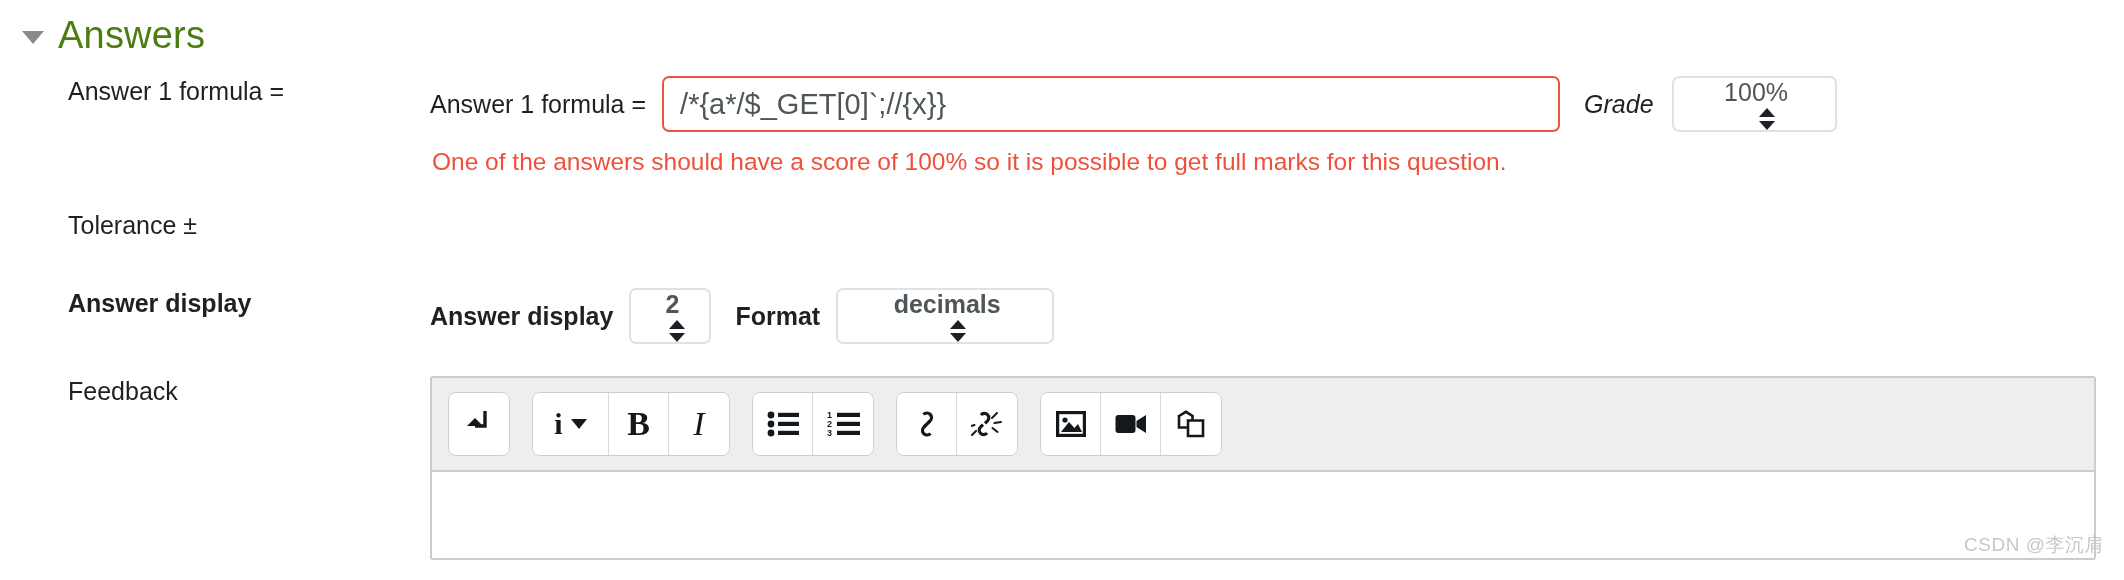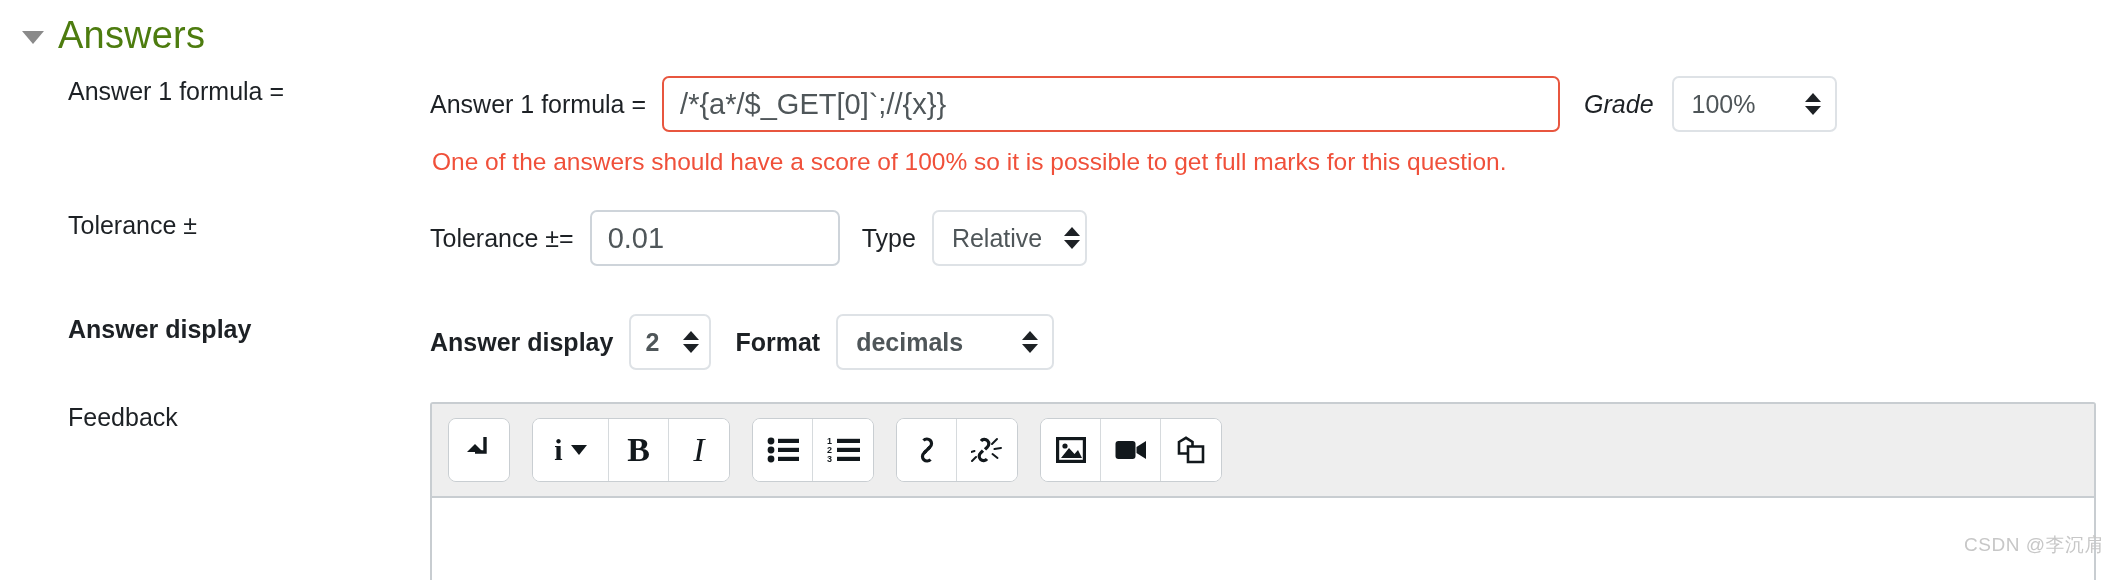--- a/index.html
+++ b/index.html
@@ -110,20 +110,21 @@
     justify-content: space-between;
     background: #ffffff;
     border: 2px solid #dee2e6;
     border-radius: 7px;
     height: 56px;
     padding: 0 14px 0 18px;
     font-size: 25px;
     color: #4f5659;
     cursor: pointer;
     user-select: none;
+    flex-direction: column;
   }
   .select-box .sel-value {
     white-space: nowrap;
   }
   .updown {
     display: inline-flex;
     flex-direction: column;
     align-items: center;
     justify-content: center;
     gap: 4px;
@@ -259,34 +260,20 @@
             <i class="down"></i>
           </span>
       </span>
     </div>
     <div class="error-text">One of the answers should have a score of 100% so it is possible to get full marks for this question.</div>
   </div>
 </div>
 
 <div class="form-row" id="row-tolerance">
   <div class="row-label">Tolerance ±</div>
-  <div class="row-content">
-    <div class="inline-group">
-      <span class="inline-label">Tolerance ±=</span>
-      <input id="tolerance-input" class="text-input" type="text" value="0.01" style="">
-      <span class="inline-label" style="margin-left:22px;">Type</span>
-      <span class="select-box" id="type-select">
-        <span class="sel-value">Relative</span>
-        <span class="updown">
-            <i class="up"></i>
-            <i class="down"></i>
-          </span>
-      </span>
-    </div>
-  </div>
 </div>
 
 <div class="form-row" id="row-answerdisplay">
   <div class="row-label">Answer display</div>
   <div class="row-content">
     <div class="inline-group">
       <span class="inline-label">Answer display</span>
       <span class="select-box" id="answerdisplay-select">
         <span class="sel-value">2</span>
         <span class="updown">

